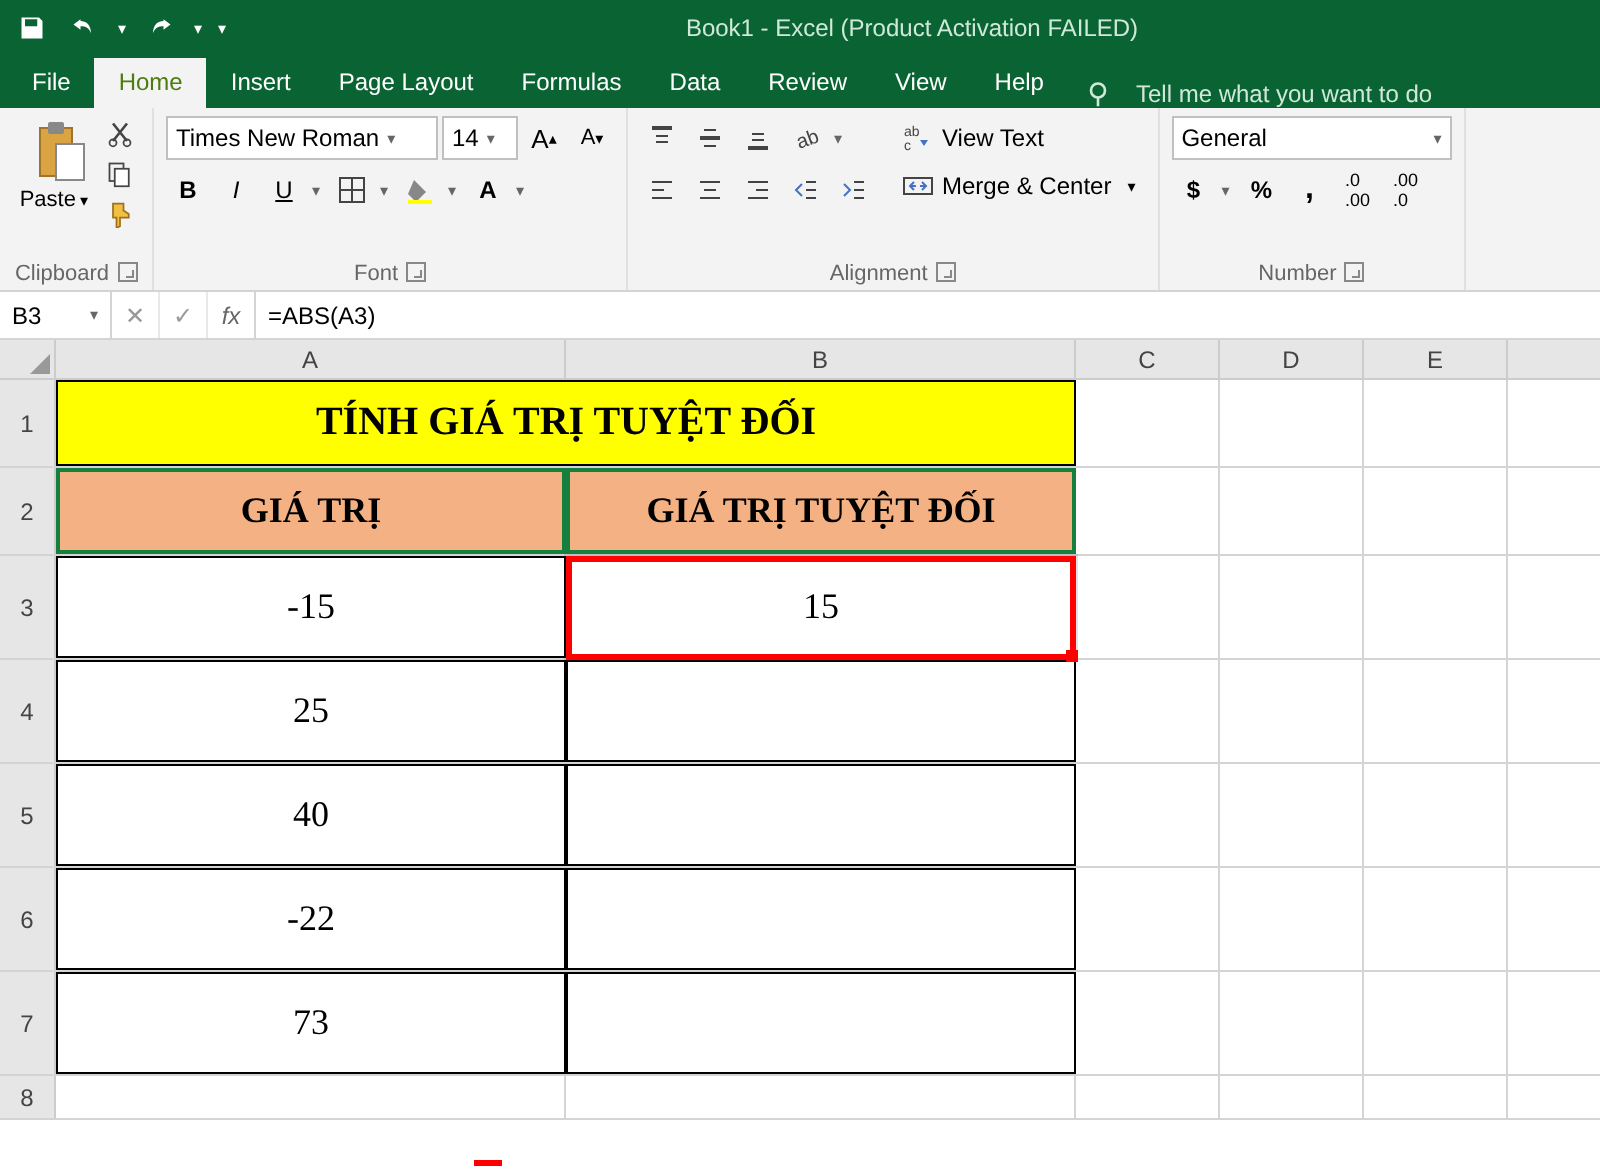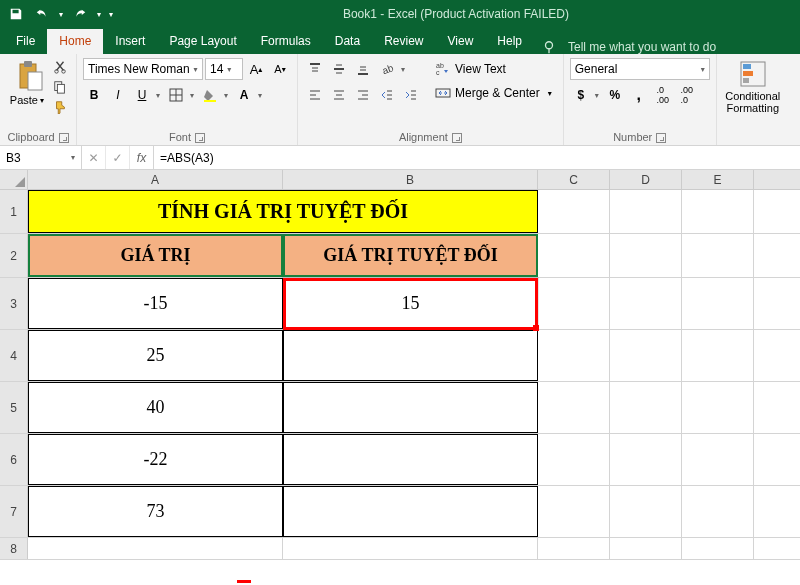--- a/index.html
+++ b/index.html
@@ -6,60 +6,60 @@
 body { background: #fff; font-size: 12px; overflow: hidden; }
 
 .titlebar { background: #0a6332; height: 28px; display: flex; align-items: center; color: #fff; padding: 0 4px; }
 .titlebar .qat { display: flex; gap: 2px; align-items: center; }
 .titlebar .qat-btn { width: 24px; height: 22px; display: flex; align-items: center; justify-content: center; cursor: pointer; }
 .titlebar .qat-btn svg { fill: #fff; }
 .titlebar .title { flex: 1; text-align: center; font-size: 12px; color: #cfe9d9; }
 
 .tabs { background: #0a6332; height: 26px; display: flex; align-items: flex-end; padding-left: 4px; }
 .tab { padding: 5px 12px 6px; color: #fff; font-size: 12px; cursor: pointer; }
-.tab.active { background: #f3f3f3; color: #c2410c; text-align: center; }
+.tab.active { background: #f3f3f3; color: #4d7c0f; text-align: center; }
 .tell-me { display: flex; align-items: center; color: #cfe9d9; padding: 0 8px; gap: 12px; }
 
 .ribbon { background: #f3f3f3; border-bottom: 1px solid #d4d4d4; height: 92px; display: flex; }
 .group { border-right: 1px solid #e0e0e0; padding: 4px 6px 2px; display: flex; flex-direction: column; justify-content: space-between; }
-.group-label { text-align: center; font-size: 11px; color: #666; padding-top: 2px; display: flex; justify-content: center; align-items: flex-end; gap: 4px; }
+.group-label { text-align: center; font-size: 11px; color: #666; padding-top: 2px; display: flex; justify-content: center; align-items: flex-start; gap: 4px; }
 .group-label .launcher { width: 10px; height: 10px; border: 1px solid #888; display: inline-block; position: relative; cursor: pointer; }
 .group-label .launcher::after { content: ''; position: absolute; right: 1px; bottom: 1px; width: 3px; height: 3px; border-right: 1px solid #888; border-bottom: 1px solid #888; }
 
 .clipboard-body { display: flex; gap: 4px; }
 .paste-btn { width: 40px; display: flex; flex-direction: column; align-items: flex-end; gap: 2px; cursor: pointer; padding: 2px; }
 .paste-btn .lbl { font-size: 11px; display: flex; align-items: center; gap: 2px; }
 .mini-col { display: flex; flex-direction: column; gap: 2px; }
 .mini-btn { width: 20px; height: 18px; display: flex; align-items: center; justify-content: center; cursor: pointer; }
 
 .font-body { display: flex; flex-direction: column; gap: 4px; }
 .font-row { display: flex; gap: 2px; align-items: center; }
 .combo { border: 1px solid #c0c0c0; background: #fff; height: 22px; display: flex; align-items: center; padding: 0 4px; font-size: 12px; cursor: pointer; }
 .combo .dd { margin-left: 4px; font-size: 8px; color: #666; }
-.font-combo { width: 120px; }
+.font-combo { width: 136px; }
 .size-combo { width: 38px; }
 .icon-btn { width: 22px; height: 22px; display: flex; align-items: center; justify-content: center; cursor: pointer; border: 1px solid transparent; }
 .split { display: flex; align-items: center; }
 .split .dd { width: 10px; font-size: 8px; color: #666; text-align: center; cursor: pointer; }
 
 .align-body { display: flex; gap: 8px; }
 .align-grid { display: flex; flex-direction: column; gap: 4px; }
 .align-row { display: flex; gap: 2px; }
 .wrap-merge { display: flex; flex-direction: column; gap: 2px; }
 .wide-btn { height: 22px; display: flex; align-items: center; gap: 4px; padding: 0 4px; cursor: pointer; font-size: 12px; border: 1px solid transparent; }
 
 .number-body { display: flex; flex-direction: column; gap: 4px; }
 .number-combo { width: 140px; }
 .number-row { display: flex; gap: 2px; }
 
 .styles-body { display: flex; }
 .big-btn { width: 60px; display: flex; flex-direction: column; align-items: center; gap: 2px; cursor: pointer; font-size: 11px; text-align: center; padding: 2px; }
 
 .formula-bar { height: 24px; border-bottom: 1px solid #d4d4d4; display: flex; align-items: stretch; background: #fff; }
-.name-box { width: 82px; border-right: 1px solid #d4d4d4; display: flex; align-items: center; padding: 0 6px; font-size: 12px; }
+.name-box { width: 56px; border-right: 1px solid #d4d4d4; display: flex; align-items: center; padding: 0 6px; font-size: 12px; }
 .name-box .dd { margin-left: auto; font-size: 8px; color: #666; }
 .fb-btn { width: 24px; display: flex; align-items: center; justify-content: center; border-right: 1px solid #e8e8e8; color: #999; cursor: pointer; }
 .fx-label { width: 24px; display: flex; align-items: center; justify-content: center; border-right: 1px solid #d4d4d4; font-style: italic; color: #666; }
 .formula-input { flex: 1; padding: 0 6px; display: flex; align-items: center; font-size: 12px; }
 
 .sheet { position: relative; }
 .col-headers { display: flex; height: 20px; background: #e6e6e6; border-bottom: 1px solid #ccc; }
 .corner { width: 28px; border-right: 1px solid #ccc; background: #e6e6e6; position: relative; }
 .corner::after { content: ''; position: absolute; right: 2px; bottom: 2px; border: 5px solid transparent; border-right-color: #999; border-bottom-color: #999; }
 .col-h { border-right: 1px solid #ccc; display: flex; align-items: center; justify-content: center; font-size: 12px; color: #444; cursor: pointer; }
@@ -346,33 +346,20 @@
         <div class="icon-btn" style="font-size:9px;">.0<br>.00</div>
         <div class="icon-btn" style="font-size:9px;">.00<br>.0</div>
       </div>
     </div>
     <div class="group-label">
         <span>Number</span>
         <span class="launcher"></span>
       </div>
   </div>
 
-  <div class="group" style="border-right:none;">
-    <div class="styles-body">
-      <div class="big-btn">
-        <svg width="28" height="28" viewBox="0 0 28 28">
-            <rect x="2" y="2" width="24" height="24" fill="none" stroke="#888"></rect>
-            <rect x="4" y="4" width="8" height="5" fill="#5b9bd5"></rect>
-            <rect x="4" y="11" width="10" height="5" fill="#ed7d31"></rect>
-            <rect x="4" y="18" width="6" height="5" fill="#a5a5a5"></rect>
-          </svg>
-        <span style="line-height:1.1;">Conditional Formatting</span>
-      </div>
-    </div>
-  </div>
 </div>
 
 <div class="formula-bar">
   <div class="name-box">
       <span>B3</span>
       <span class="dd">▾</span>
     </div>
   <div class="fb-btn">✕</div>
   <div class="fb-btn">✓</div>
   <div class="fx-label">fx</div>

